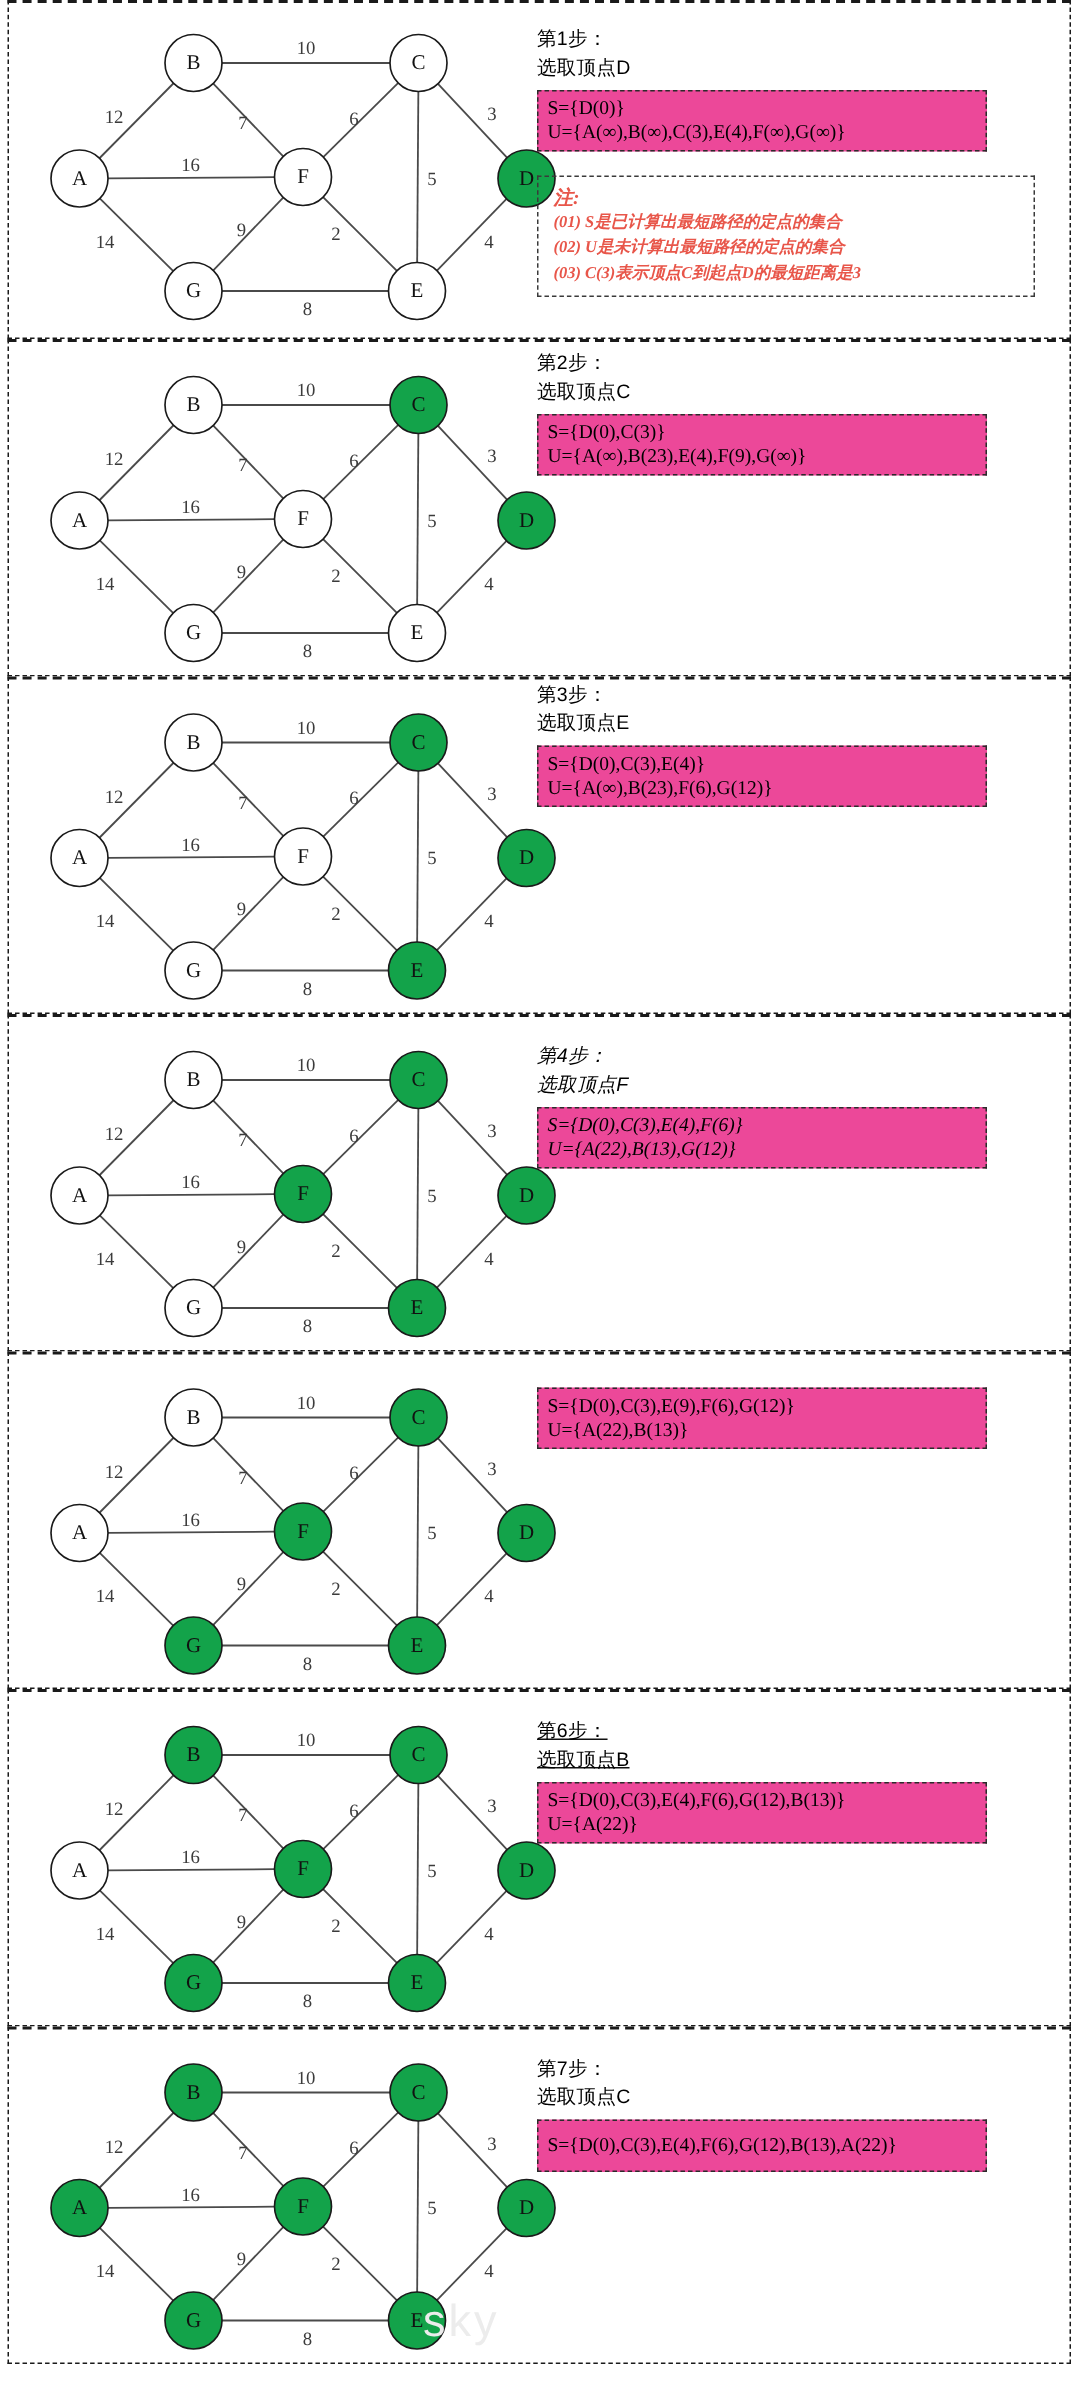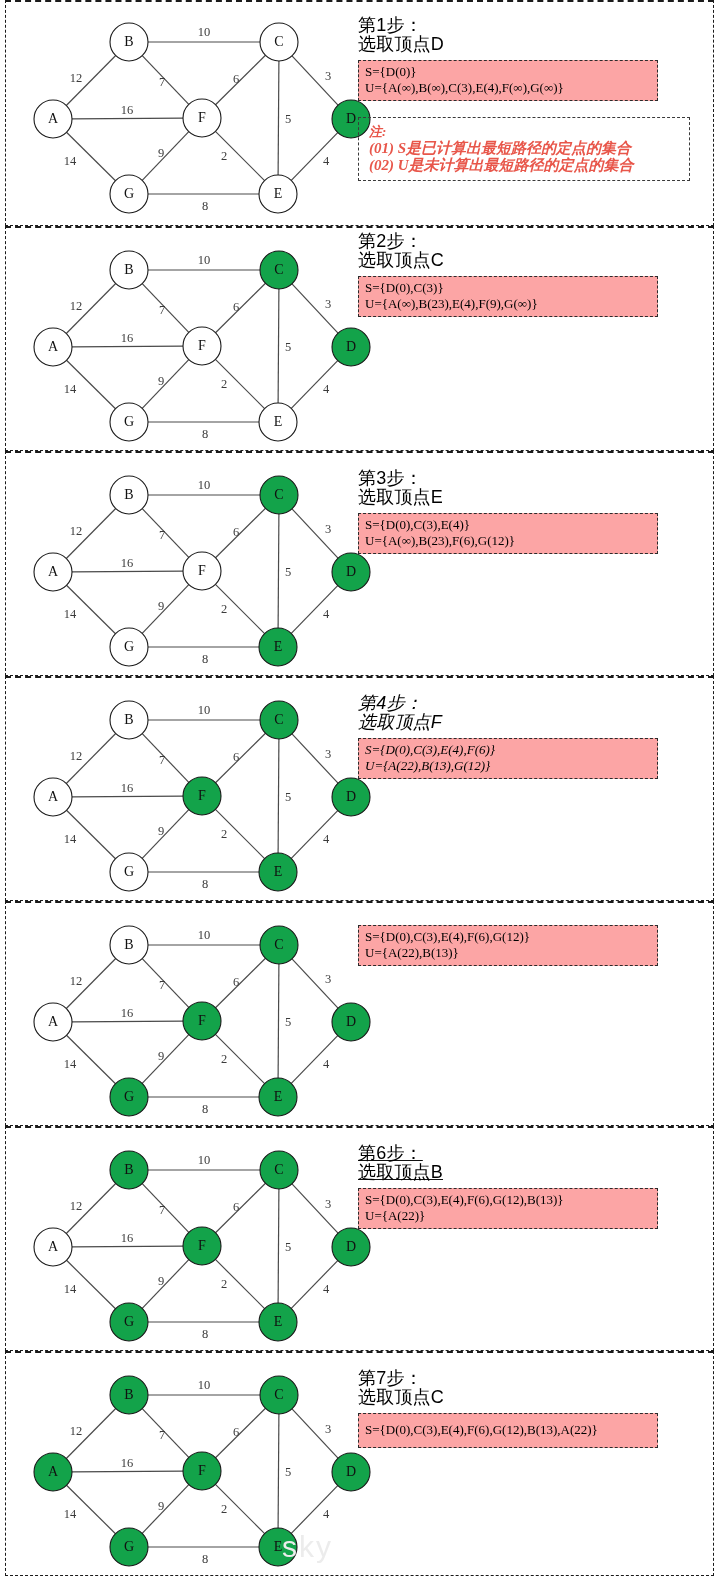--- a/index.html
+++ b/index.html
@@ -36,29 +36,29 @@
   .graph svg{display:block;}
 
   .right{
     position:absolute;
     left:352px;
     top:0;
     width:350px;
   }
   .step-title{
     font-family:"Liberation Sans","DejaVu Sans",sans-serif;
-    font-size:18px;
+    font-size:13px;
     line-height:19px;
     color:#000;
     white-space:pre-line;
     letter-spacing:0.2px;
   }
   .su-box{
     margin-top:6px;
-    background:#fca5a5;
+    background:#ec4899;
     border:1px dashed #2b2b2b;
     padding:3px 6px 4px 6px;
     box-sizing:border-box;
     display:inline-block;
     min-width:300px;
   }
   .su-line{
     font-family:"Liberation Serif","DejaVu Serif",serif;
     font-size:13px;
     line-height:16px;
@@ -77,21 +77,21 @@
     font-style:italic;
     font-weight:bold;
     font-size:13px;
     line-height:17px;
     font-family:"Liberation Serif","DejaVu Serif",serif;
   }
   .note-line{
     color:#e8564a;
     font-style:italic;
     font-weight:bold;
-    font-size:15px;
+    font-size:11px;
     line-height:17px;
     font-family:"Liberation Serif","DejaVu Serif",serif;
     white-space:nowrap;
   }
   .node-circle{stroke:#1a1a1a;stroke-width:1.1;}
   .node-label{
     font-family:"Liberation Serif","DejaVu Serif",serif;
     font-size:14px;
     text-anchor:middle;
     dominant-baseline:middle;
@@ -165,20 +165,21 @@
               <circle class="node-circle" cx="115" cy="188" r="19" fill="#ffffff"></circle>
               <text class="node-label" x="115" y="189" fill="#111">G</text>
             </g>
           </svg>
         </div>
         <div class="right" style="top:14px;"><div class="step-title">第1步：
 选取顶点D</div><div class="su-box"><div class="su-line">S={D(0)}</div><div class="su-line">U={A(∞),B(∞),C(3),E(4),F(∞),G(∞)}</div></div><div class="note-box">
             <div class="note-title">注:</div>
             <div class="note-line">(01)  S是已计算出最短路径的定点的集合</div>
             <div class="note-line">(02)  U是未计算出最短路径的定点的集合</div>
+            <div class="note-line">(03)  C(3)表示顶点C到起点D的最短距离是3</div>
           </div></div>
       </div>
     </div>
     <div class="panel" style="height:225px;">
       <div class="panel-inner">
         <div class="graph" style="top:6px;left:8px;">
           <svg width="360" height="220" viewBox="0 0 360 220">
             <line class="edge" x1="134.0" y1="36.0" x2="246.0" y2="36.0"></line>
             <line class="edge" x1="52.3" y1="99.5" x2="101.7" y2="49.5"></line>
             <line class="edge" x1="128.2" y1="49.7" x2="174.8" y2="98.3"></line>
@@ -288,21 +289,21 @@
             <g>
               <circle class="node-circle" cx="188" cy="112" r="19" fill="#ffffff"></circle>
               <text class="node-label" x="188" y="113" fill="#111">F</text>
             </g>
             <g>
               <circle class="node-circle" cx="115" cy="188" r="19" fill="#ffffff"></circle>
               <text class="node-label" x="115" y="189" fill="#111">G</text>
             </g>
           </svg>
         </div>
-        <div class="right" style="top:16px;"><div class="step-title">第3步：
+        <div class="right" style="top:0;"><div class="step-title">第3步：
 选取顶点E</div><div class="su-box"><div class="su-line">S={D(0),C(3),E(4)}</div><div class="su-line">U={A(∞),B(23),F(6),G(12)}</div></div></div>
       </div>
     </div>
     <div class="panel" style="height:225px;">
       <div class="panel-inner">
         <div class="graph" style="top:6px;left:8px;">
           <svg width="360" height="220" viewBox="0 0 360 220">
             <line class="edge" x1="134.0" y1="36.0" x2="246.0" y2="36.0"></line>
             <line class="edge" x1="52.3" y1="99.5" x2="101.7" y2="49.5"></line>
             <line class="edge" x1="128.2" y1="49.7" x2="174.8" y2="98.3"></line>
@@ -412,21 +413,21 @@
             <g>
               <circle class="node-circle" cx="188" cy="112" r="19" fill="#13a34a"></circle>
               <text class="node-label" x="188" y="113" fill="#0b2f18">F</text>
             </g>
             <g>
               <circle class="node-circle" cx="115" cy="188" r="19" fill="#13a34a"></circle>
               <text class="node-label" x="115" y="189" fill="#0b2f18">G</text>
             </g>
           </svg>
         </div>
-        <div class="right" style="top:16px;"><div class="su-box"><div class="su-line">S={D(0),C(3),E(4),F(6),G(12)}</div><div class="su-line">U={A(22),B(13)}</div></div></div>
+        <div class="right" style="top:16px;"><div class="su-box"><div class="su-line">S={D(0),C(3),E(9),F(6),G(12)}</div><div class="su-line">U={A(22),B(13)}</div></div></div>
       </div>
     </div>
     <div class="panel" style="height:225px;">
       <div class="panel-inner">
         <div class="graph" style="top:6px;left:8px;">
           <svg width="360" height="220" viewBox="0 0 360 220">
             <line class="edge" x1="134.0" y1="36.0" x2="246.0" y2="36.0"></line>
             <line class="edge" x1="52.3" y1="99.5" x2="101.7" y2="49.5"></line>
             <line class="edge" x1="128.2" y1="49.7" x2="174.8" y2="98.3"></line>
             <line class="edge" x1="251.5" y1="49.3" x2="201.5" y2="98.7"></line>

